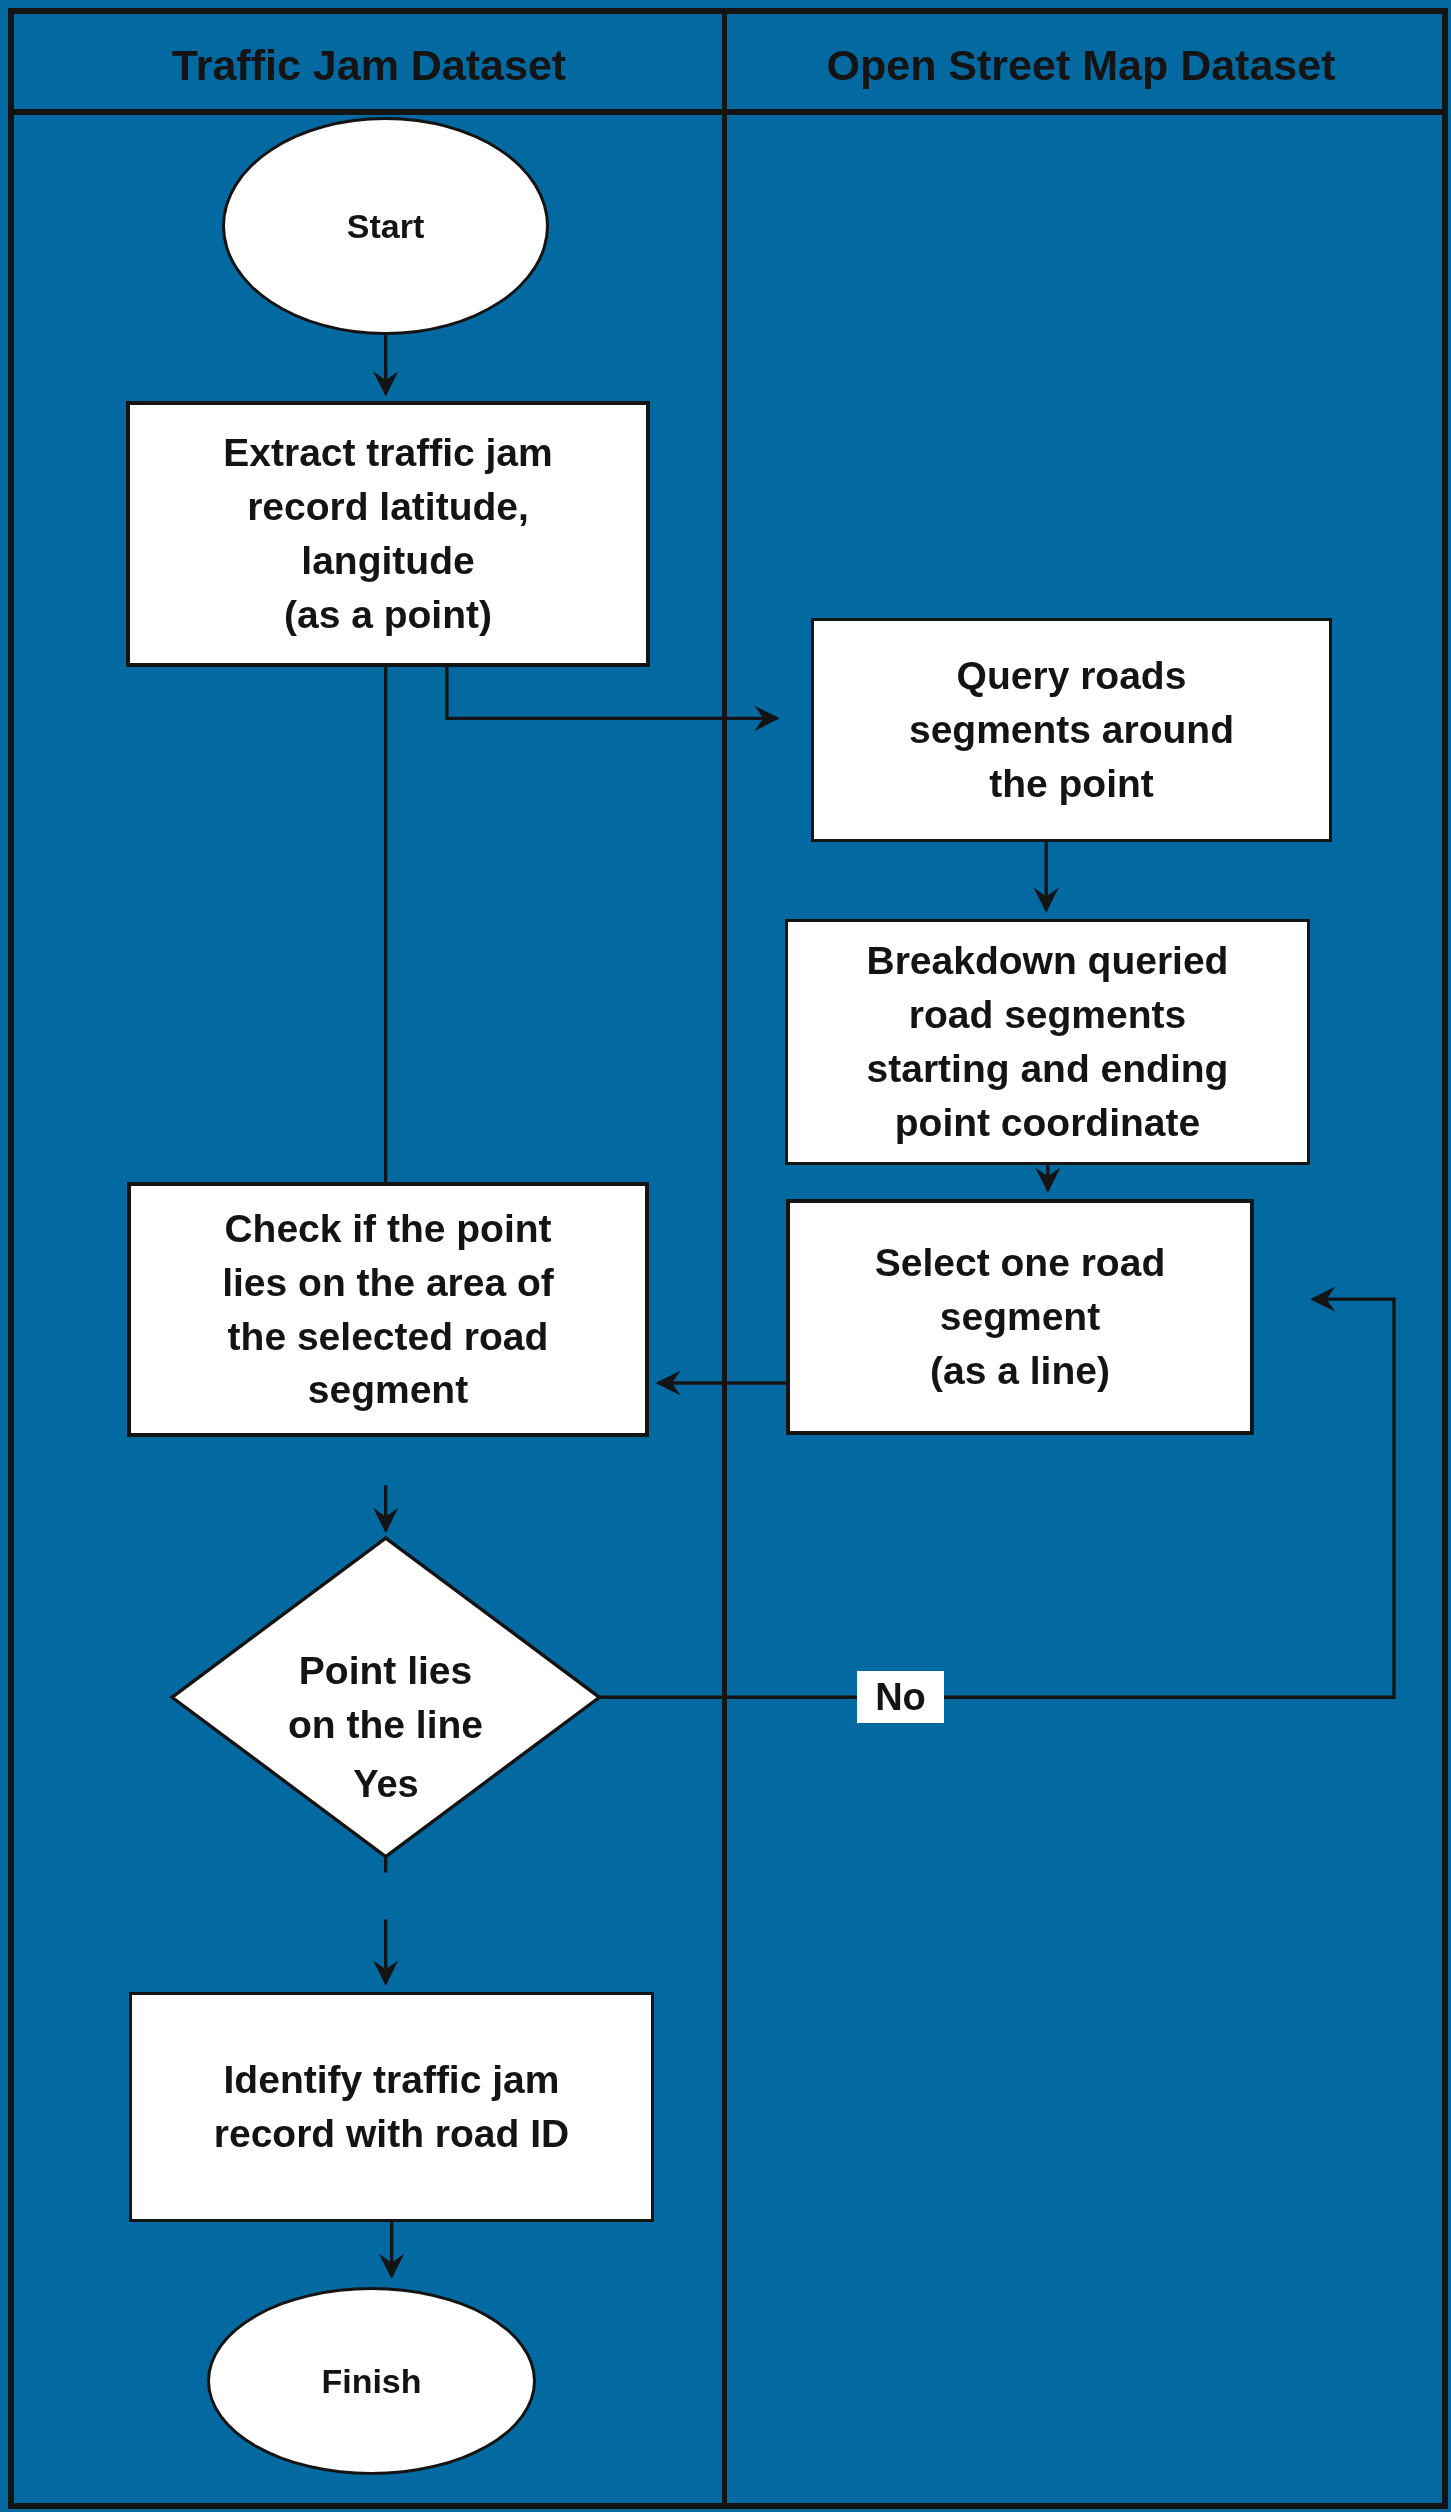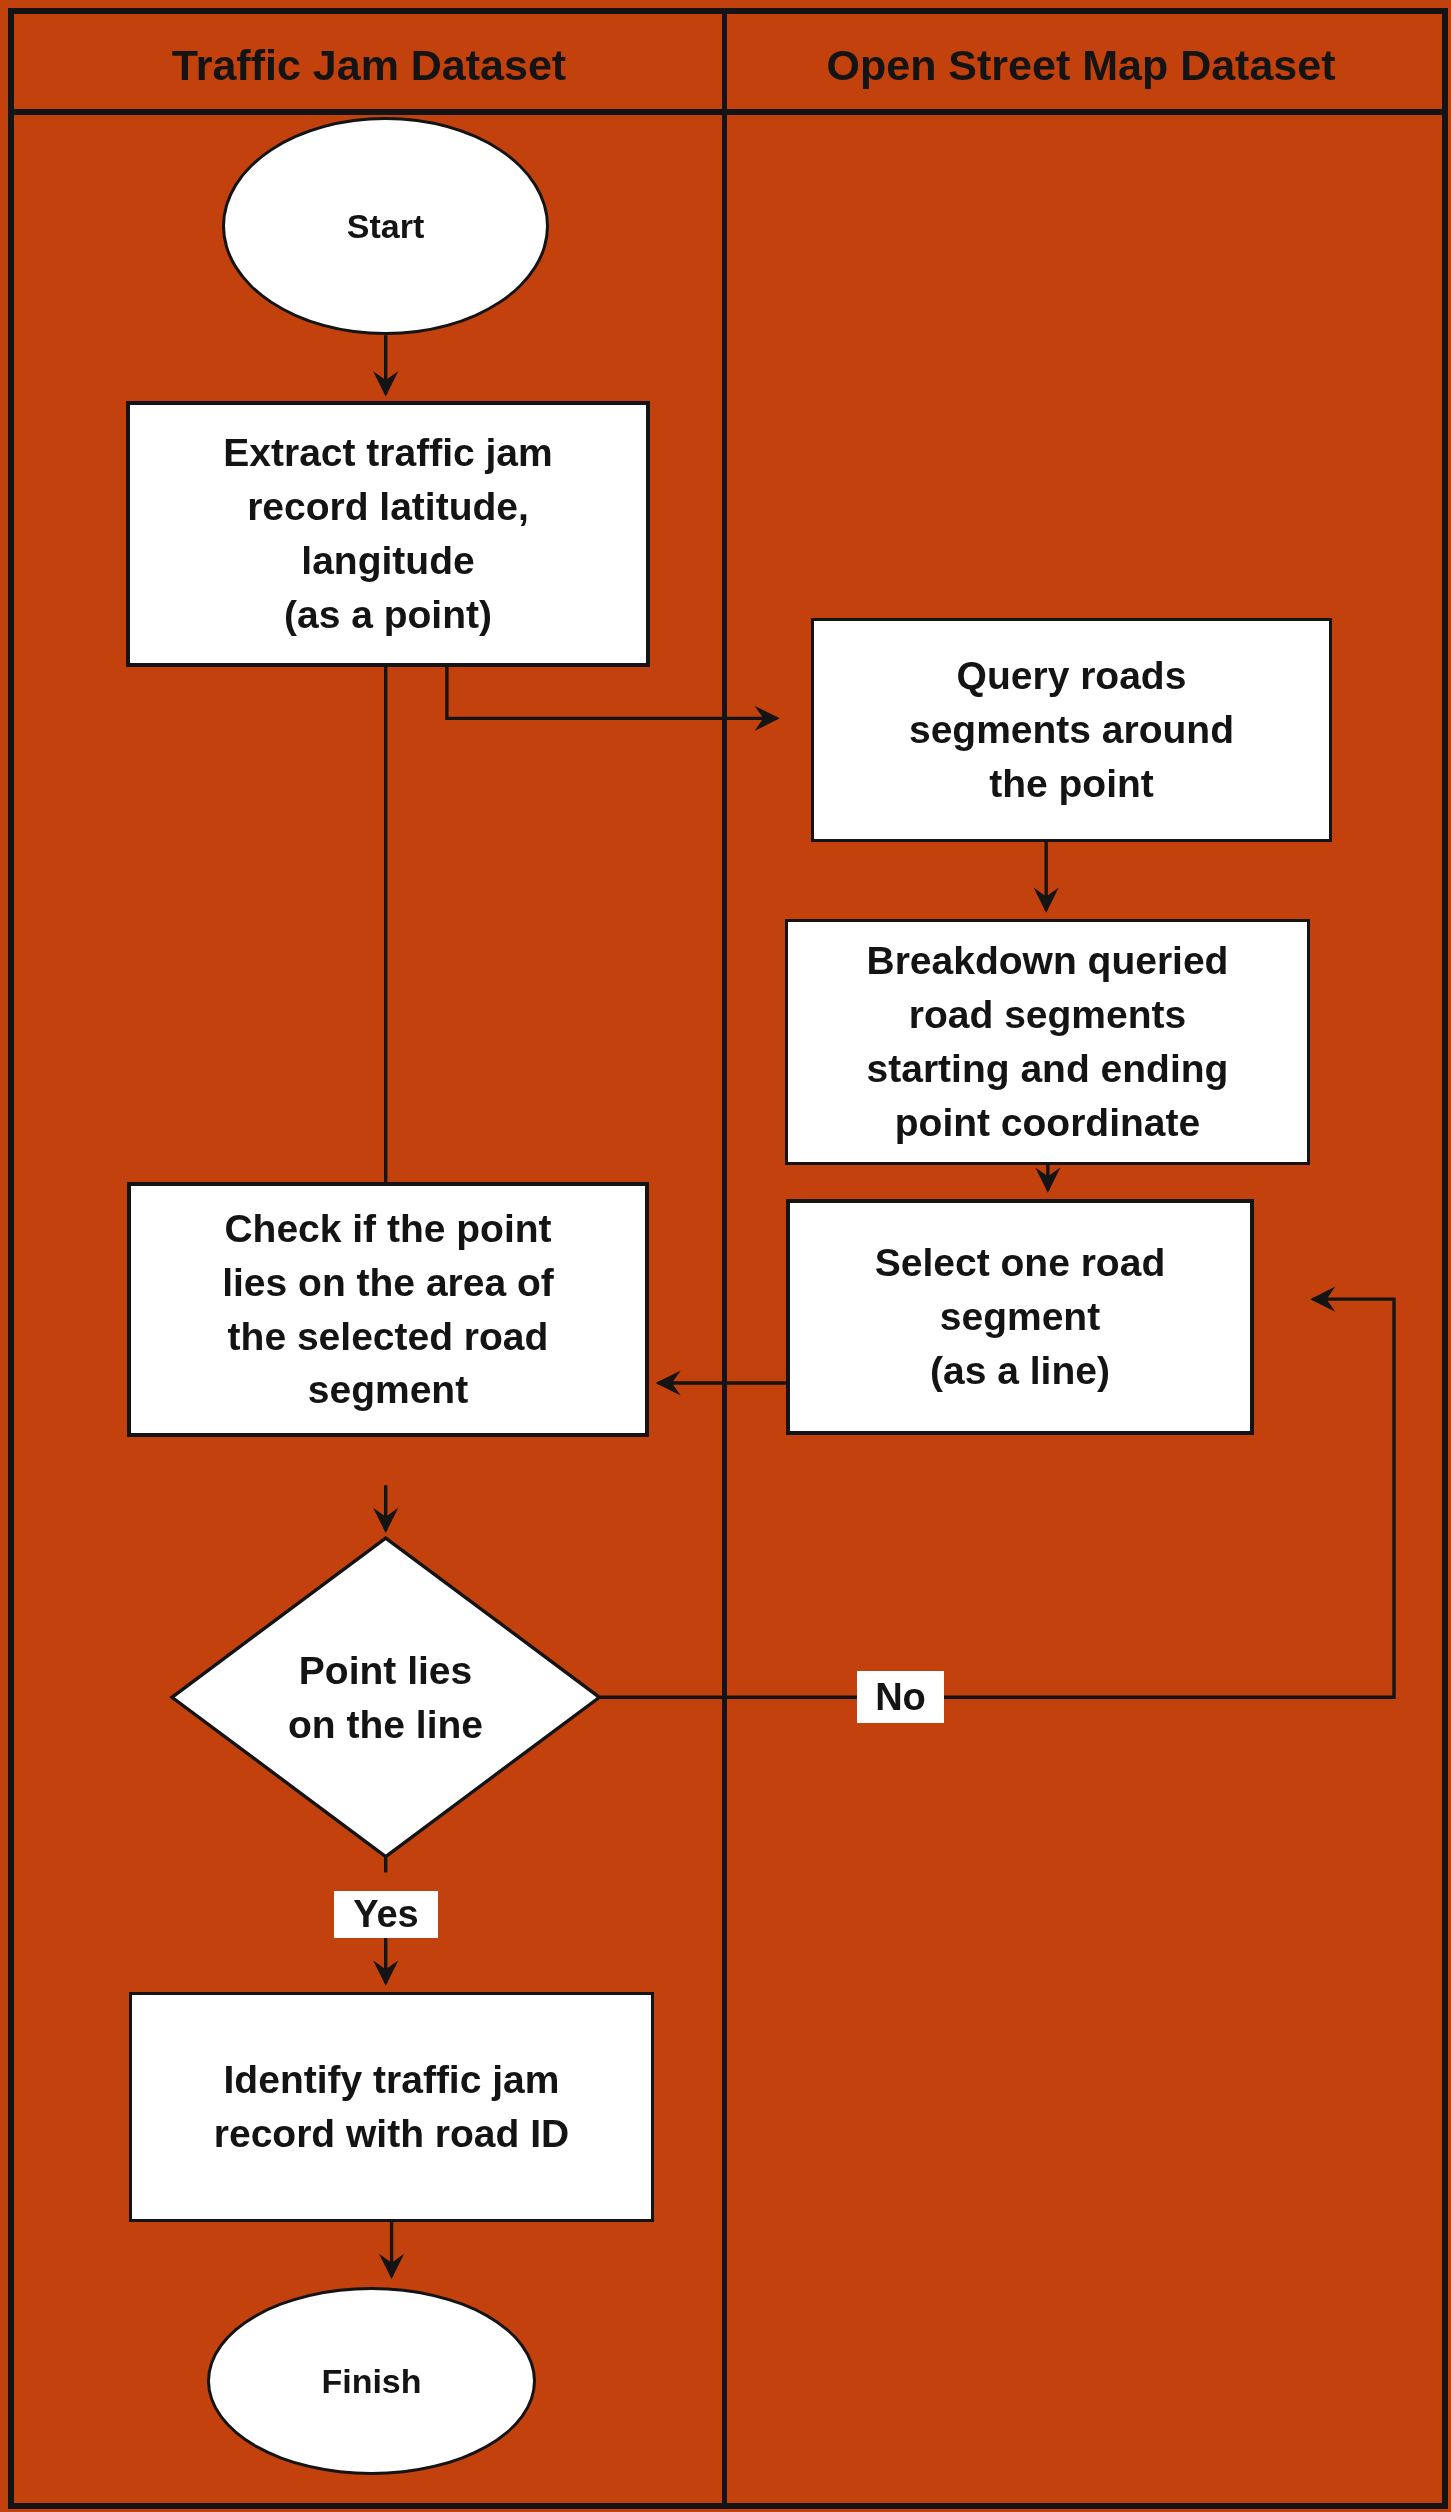--- a/index.html
+++ b/index.html
@@ -1,20 +1,20 @@
 <!DOCTYPE html>
 <html style="font-size:13.4px"><head>
 <meta charset="utf-8">
 <style>
   html, body { margin: 0; padding: 0; background: #ffffff; }
   #canvas {
     position: relative;
     width: 1452px;
     height: 2512px;
-    background: #c2410c;
+    background: #0369a1;
     font-family: "Liberation Sans", sans-serif;
     color: #141414;
     overflow: hidden;
   }
   .frame {
     position: absolute;
     left: 8.4px; top: 8.4px;
     width: 1428px; height: 2489px;
     border: 6.7px solid #141414;
     box-sizing: content-box;
@@ -161,21 +161,21 @@
 lies on the area of
 the selected road
 segment</div>
   </div>
 
   <div class="diamond-label" style="left:239px; top:1639px; width:293px; height:117px;">
     <div class="node-label">Point lies
 on the line</div>
   </div>
 
-  <div class="edge-label" style="left:334px; top:1891px; width:104px; height:47px;justify-content:center;">
+  <div class="edge-label" style="left:334px; top:1761px; width:104px; height:47px;justify-content:center;">
     <span>Yes</span>
   </div>
 
   <div class="edge-label" style="left:857px; top:1671px; width:87px; height:52px;">
     <span>No</span>
   </div>
 
   <div class="node" style="left:129px; top:1992px; width:525px; height:230px; border-width:3.4px;">
     <div class="node-label">Identify traffic jam
 record with road ID</div>

